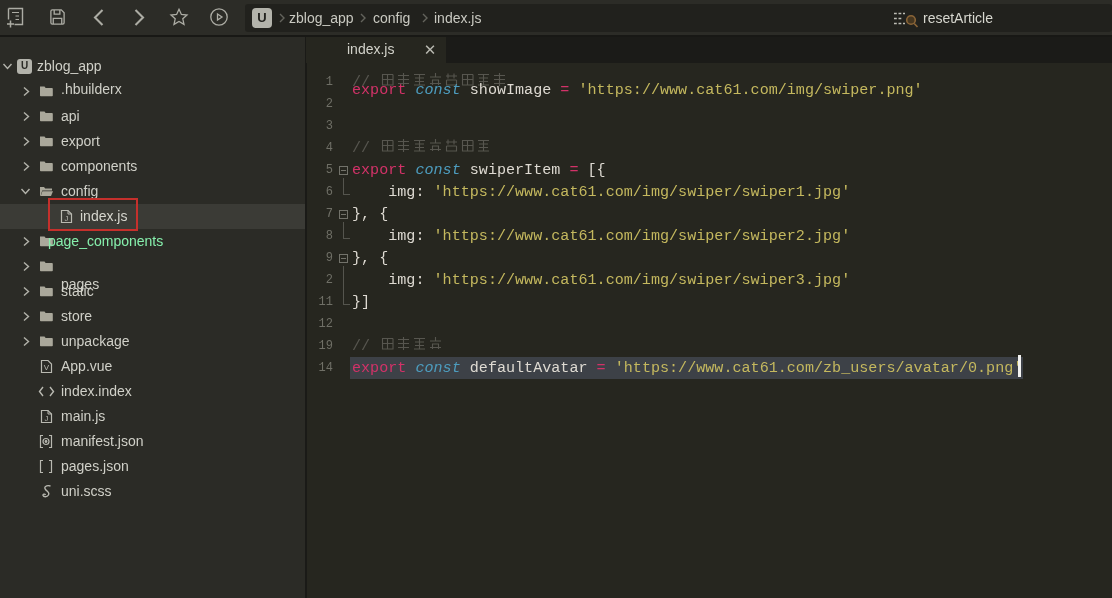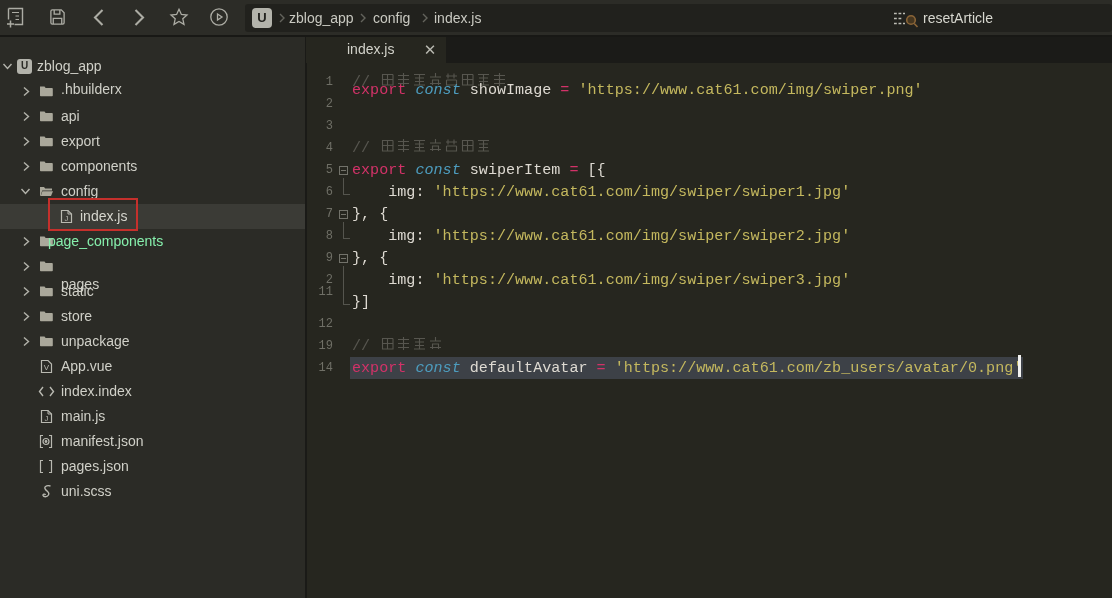--- a/index.html
+++ b/index.html
@@ -222,21 +222,21 @@
       <div class="ln" style="top:8px">1</div>
 <div class="ln" style="top:30px">2</div>
 <div class="ln" style="top:52px">3</div>
 <div class="ln" style="top:74px">4</div>
 <div class="ln" style="top:96px">5</div>
 <div class="ln" style="top:118px">6</div>
 <div class="ln" style="top:140px">7</div>
 <div class="ln" style="top:162px">8</div>
 <div class="ln" style="top:184px">9</div>
 <div class="ln" style="top:206px">2</div>
-<div class="ln" style="top:218px">11</div>
+<div class="ln" style="top:228px">11</div>
 <div class="ln" style="top:250px">12</div>
 <div class="ln" style="top:272px">19</div>
 <div class="ln" style="top:294px">14</div>
 <div class="foldbox" style="left:31px;top:103px"></div>
 <div class="foldbox" style="left:31px;top:147px"></div>
 <div class="foldbox" style="left:31px;top:191px"></div>
 <div class="guide" style="left:35px;top:115px;height:16px"></div>
 <div class="guidefoot" style="left:35px;top:131px;width:7px"></div>
 <div class="guide" style="left:35px;top:159px;height:16px"></div>
 <div class="guidefoot" style="left:35px;top:175px;width:7px"></div>

